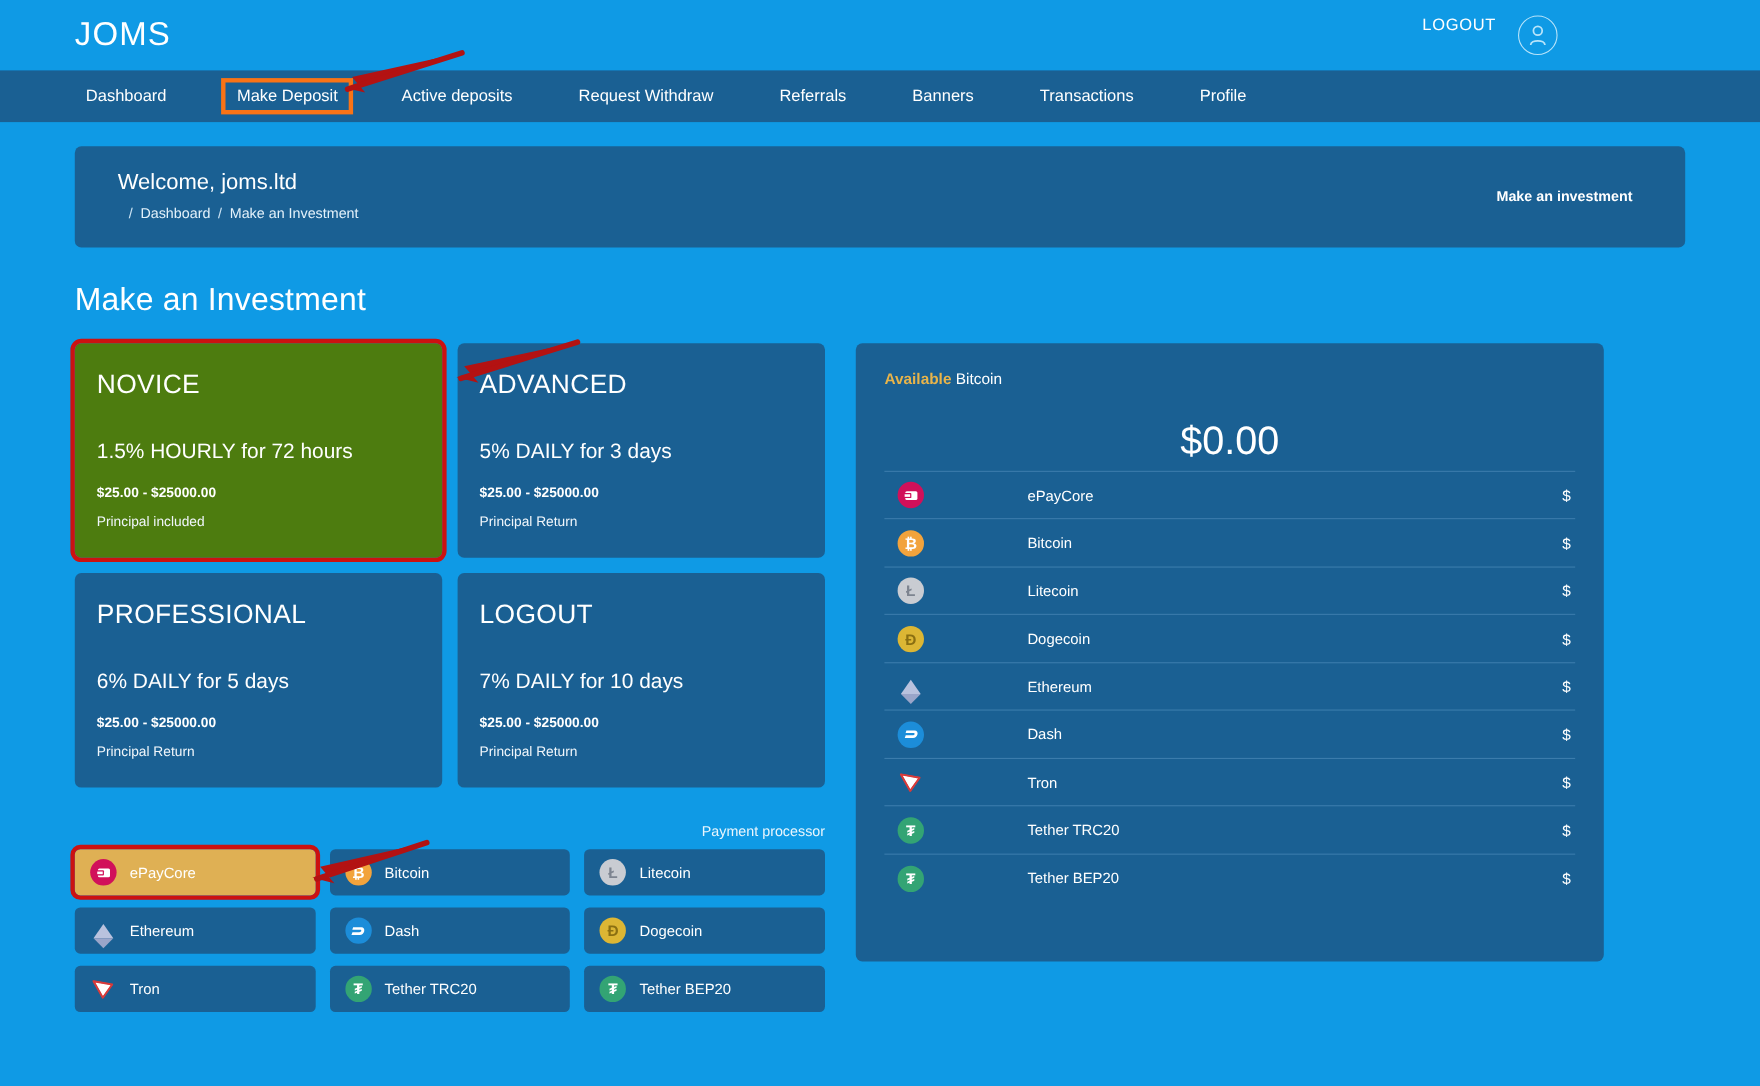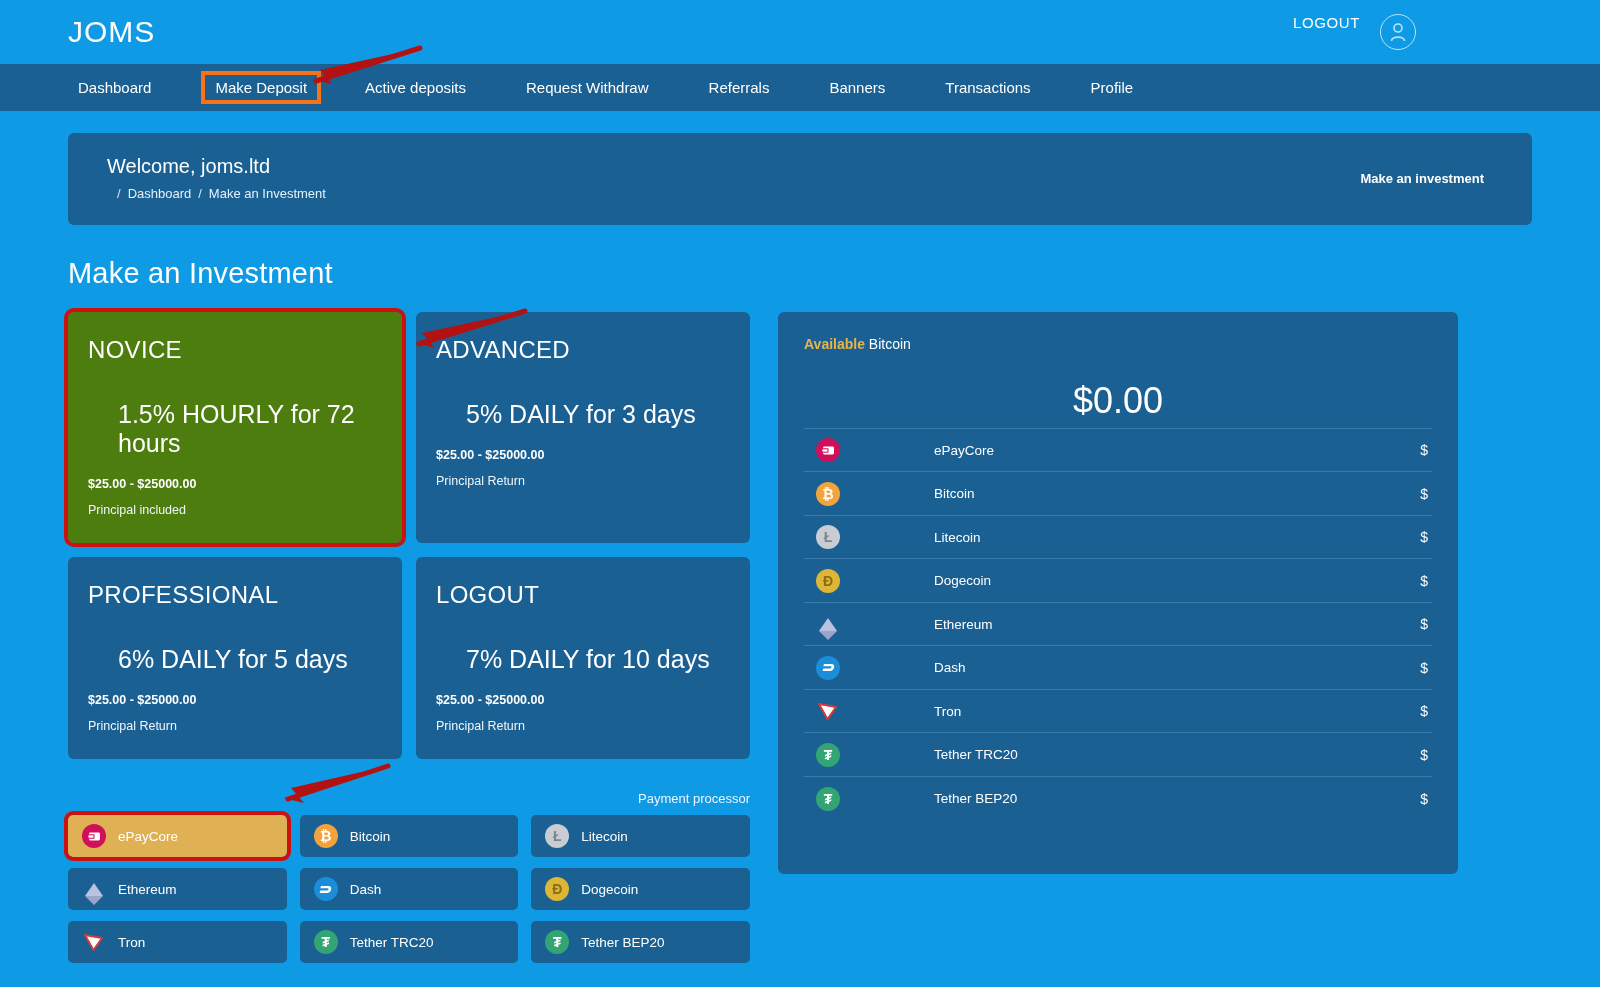--- a/index.html
+++ b/index.html
@@ -154,25 +154,24 @@
     outline-offset: 0px;
   }
   .plan-name {
     font-size: 24px;
     font-weight: 400;
     color: #ffffff;
     margin-bottom: 36px;
     letter-spacing: 0.3px;
   }
   .plan-rate {
-    font-size: 25px;
+    font-size: 19px;
     font-weight: 400;
     color: #ffffff;
     margin-bottom: 19px;
-    margin-left: 30px;
   }
   .plan-range {
     font-size: 12.5px;
     font-weight: bold;
     color: #ffffff;
     margin-bottom: 12px;
   }
   .plan-principal {
     font-size: 12.5px;
     font-weight: 400;

